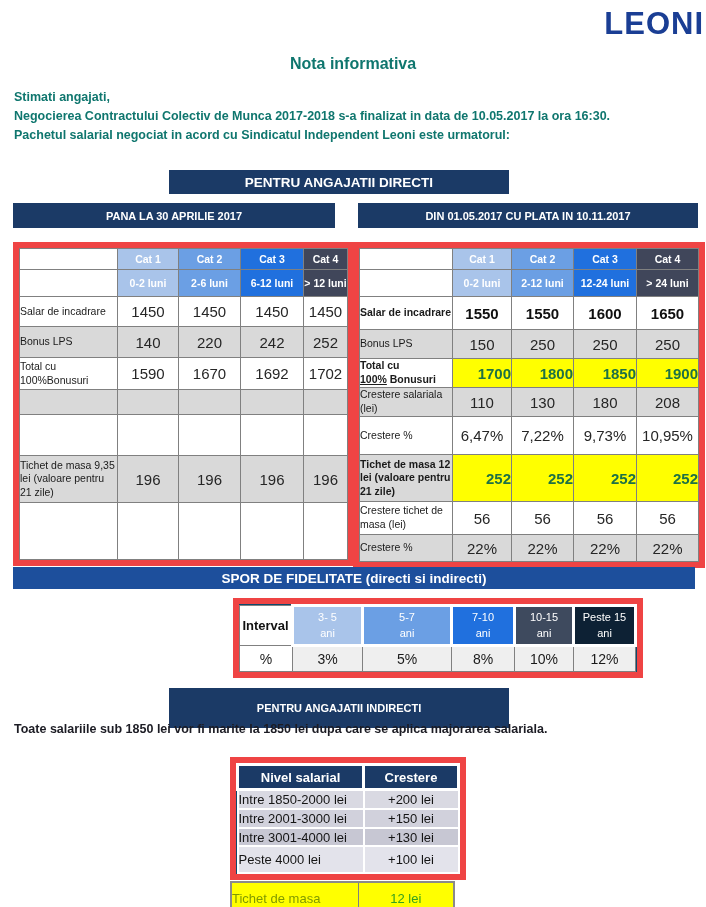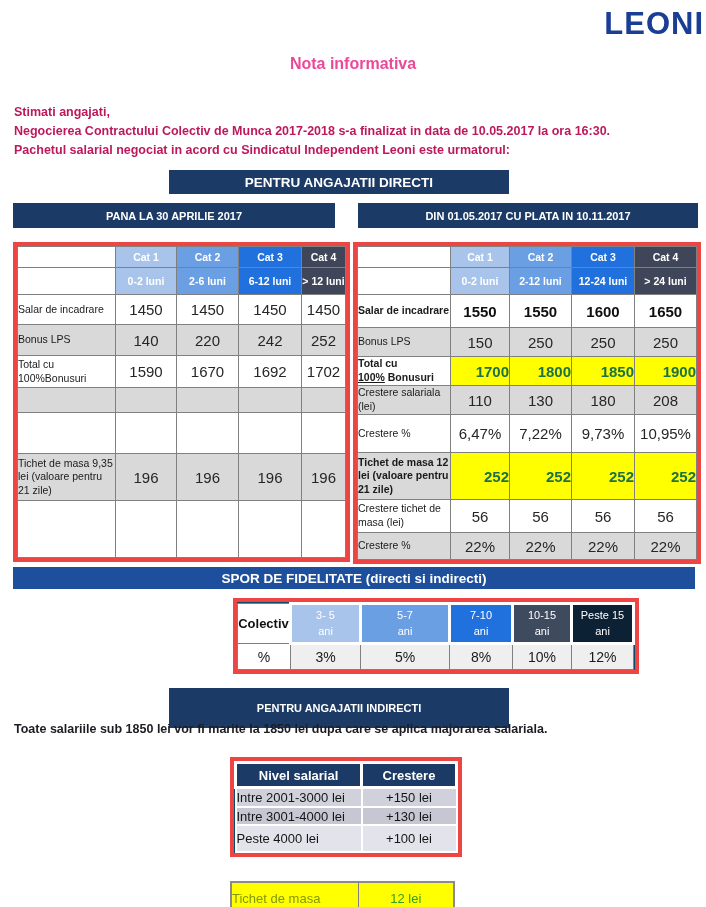--- a/index.html
+++ b/index.html
@@ -6,35 +6,35 @@
   .page {
     position:relative; width:706px; height:907px; background:#ffffff;
     font-family:"Liberation Sans", sans-serif; overflow:hidden; color:#1c1c24;
   }
   .logo {
     position:absolute; top:6px; right:2px; font-size:31px; font-weight:bold;
     color:#1A3E94; letter-spacing:1px;
   }
   .doc-title {
     position:absolute; top:55px; left:0; width:100%; text-align:center;
-    font-size:16px; font-weight:bold; color:#ec4899;
+    font-size:16px; font-weight:bold; color:#0f766e;
   }
-  .intro { position:absolute; top:103px; left:14px; width:676px;
-    font-size:12.5px; font-weight:bold; color:#be185d; line-height:19px; }
+  .intro { position:absolute; top:88px; left:14px; width:676px;
+    font-size:12.5px; font-weight:bold; color:#0f766e; line-height:19px; }
   .banner {
     background:#1B3A66; color:#ffffff; font-weight:bold; text-align:center;
     display:flex; align-items:center; justify-content:center;
   }
   .banner-direct   { position:absolute; top:170px; left:169px; width:340px; height:24px; font-size:13.5px; }
   .sub-banner-left { position:absolute; top:203px; left:13px;  width:322px; height:25px; font-size:11px; }
   .sub-banner-right{ position:absolute; top:203px; left:358px; width:340px; height:25px; font-size:11px; }
   .banner-fidelity { position:absolute; top:567px; left:13px;  width:682px; height:22px; font-size:13.5px; background:#1D4F9C; }
   .banner-indirect { position:absolute; top:688px; left:169px; width:340px; height:40px; font-size:11px; }
 
-  .tbl-wrap { border:4px solid #ef4444; background:#0c4a6e; }
+  .tbl-wrap { border:6px solid #ef4444; background:#0c4a6e; }
   .tbl-wrap-left  { position:absolute; top:242px; left:13px; }
   .tbl-wrap-right { position:absolute; top:242px; left:353px; }
   table.data { border-collapse:collapse; table-layout:fixed; }
   table.data td { border:1px solid #808080; overflow:hidden; padding:0; }
   td.lbl { font-size:10.5px; color:#1a1a1a; text-align:left; padding:1px 3px; line-height:1.3; background:#fff; vertical-align:middle; }
   td.lbl.bold-lbl { font-weight:bold; }
   td.val { font-size:15px; text-align:center; color:#262626; background:#fff; vertical-align:middle; }
   td.val.bold { font-weight:bold; color:#0f0f0f; }
   .grey { background:#D9D9D9 !important; }
   td.ylw { background:#FFFF00 !important; color:#1E7145; font-weight:bold;text-align:right; }
@@ -264,21 +264,21 @@
       <colgroup>
           <col style="width:53px">
           <col style="width:70px">
           <col style="width:89px">
           <col style="width:63px">
           <col style="width:59px">
           <col style="width:62px">
         </colgroup>
       <tbody>
           <tr class="fid-head">
-        <td class="fid-corner">Colectiv</td>
+        <td class="fid-corner">Interval</td>
         <td class="fid-h cat1">
           <div>3- 5</div>
           <div>ani</div>
         </td>
         <td class="fid-h cat2">
           <div>5-7</div>
           <div>ani</div>
         </td>
         <td class="fid-h cat3">
           <div>7-10</div>
@@ -312,20 +312,24 @@
     <table class="niv">
       <colgroup>
           <col style="width:126px">
           <col style="width:95px">
         </colgroup>
       <tbody>
           <tr>
         <td class="niv-h">Nivel salarial</td>
         <td class="niv-h">Crestere</td>
       </tr>
+      <tr class="nr1">
+        <td class="niv-l">Intre 1850-2000 lei</td>
+        <td class="niv-v">+200 lei</td>
+      </tr>
       <tr class="nr2">
         <td class="niv-l">Intre 2001-3000 lei</td>
         <td class="niv-v">+150 lei</td>
       </tr>
       <tr class="nr3">
         <td class="niv-l">Intre 3001-4000 lei</td>
         <td class="niv-v">+130 lei</td>
       </tr>
       <tr class="nr4">
         <td class="niv-l">Peste 4000 lei</td>

